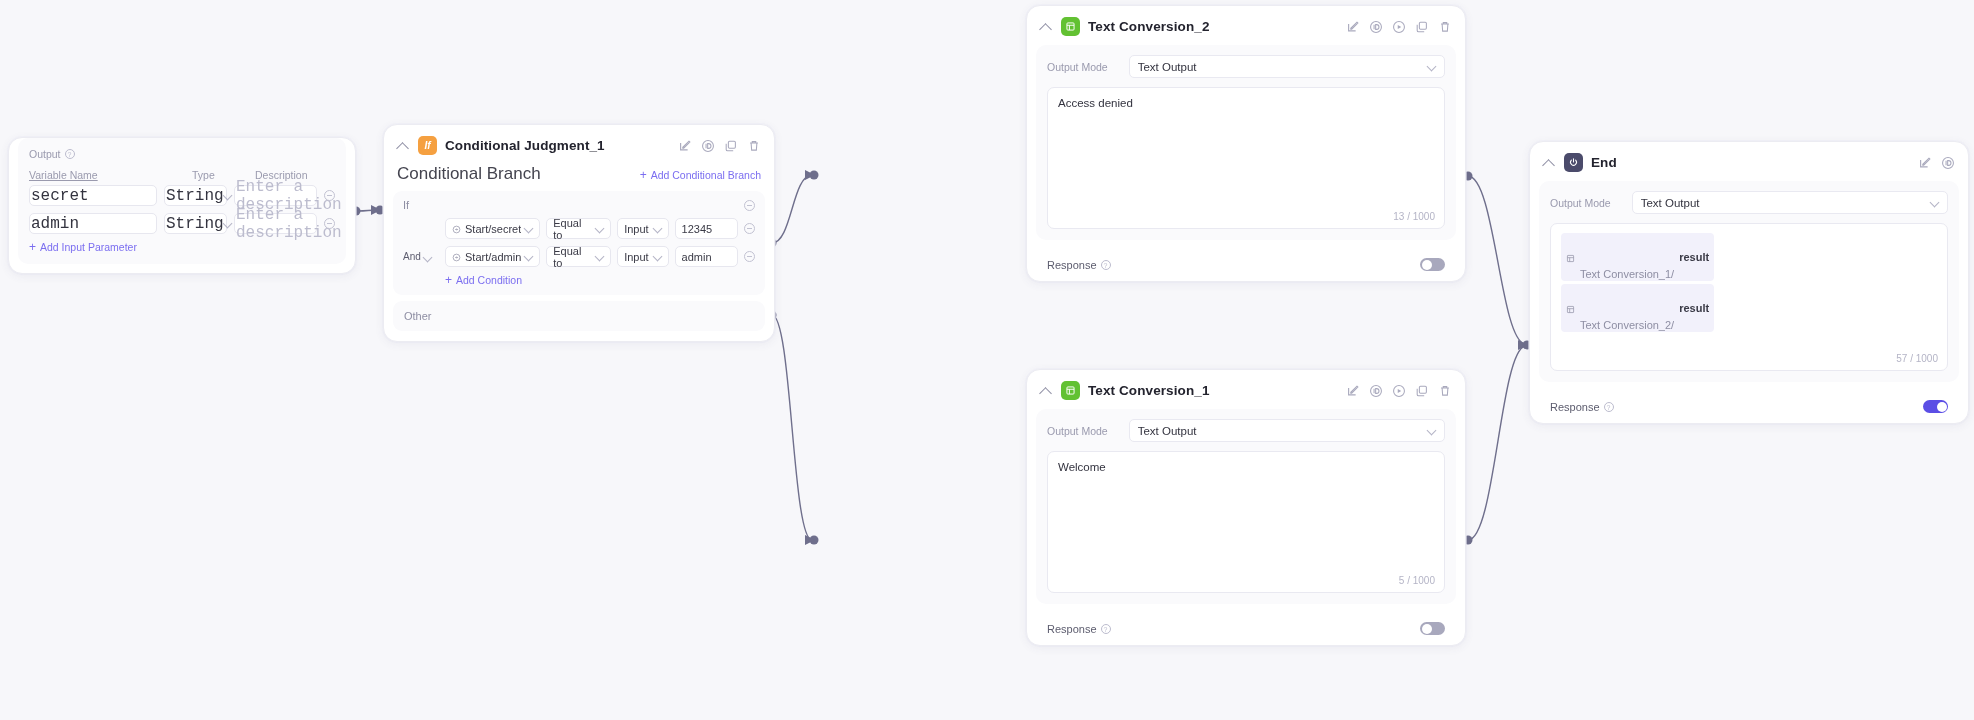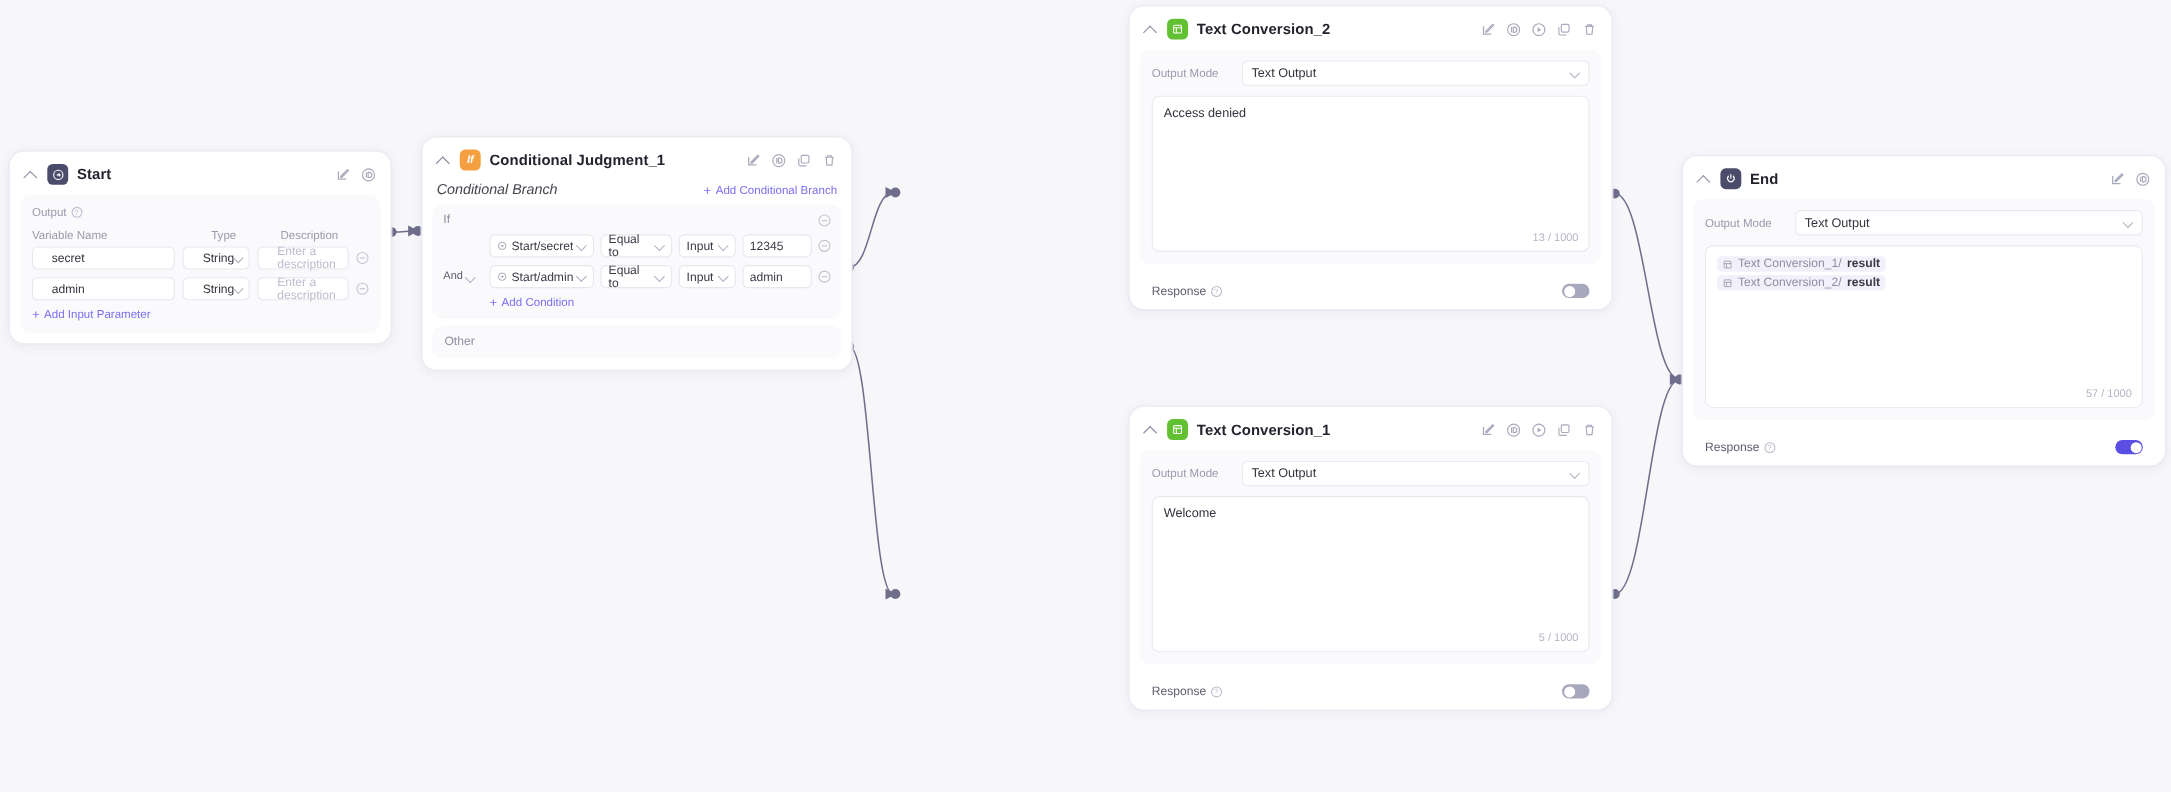--- a/index.html
+++ b/index.html
@@ -54,27 +54,27 @@
   .sub-label { font-size: 10.5px; color: #9a9aae; display: flex; align-items: center; gap: 4px; }
   .qmark {
     width: 10px; height: 10px; border-radius: 50%;
     border: 1px solid #bcbcce; color: #bcbcce;
     font-size: 7px; line-height: 9px; text-align: center; font-family: "Liberation Sans", sans-serif;
   }
 
   
   #node-start { left: 8px; top: 137px; width: 348px; }
   .col-heads { display: flex; font-size: 10.5px; color: #9a9aae; margin: 9px 0 4px 0; }
-  .col-heads span:nth-child(1) { width: 163px; }
+  .col-heads span:nth-child(1) { width: 163px; text-decoration: underline; }
   .col-heads span:nth-child(2) { width: 63px; }
   .param-row { display: flex; align-items: center; gap: 7px; margin-bottom: 7px; }
   .txt-input {
     height: 21px; border: 1px solid #e7e7ef; border-radius: 5px;
-    background: #fff; font-size: 11px; color: #33333f;
-    padding: 0 17px; display: flex; align-items: center;
+    background: #fff; font-size: 16px; color: #33333f;
+    padding: 0 1px; display: flex; align-items: center; font-family: Liberation Mono, monospace;
   }
   .txt-input.ph { color: #bcbcce; }
   .w-name { width: 156px; }
   .w-type { width: 63px; justify-content: space-between; padding-right: 5px; }
   .w-desc { width: 83px; }
   .chev { width: 8px; height: 8px; position: relative; flex: none; }
   .chev::before {
     content: ""; position: absolute; left: 0; top: 0;
     width: 6px; height: 6px;
     border-right: 1.2px solid #b4b4c6; border-bottom: 1.2px solid #b4b4c6;
@@ -92,21 +92,21 @@
     cursor: pointer; margin-top: 2px;
   }
   .plus { font-size: 12px; line-height: 10px; }
 
   
   #node-cond { left: 383px; top: 124px; width: 392px; }
   .cond-top {
     display: flex; align-items: center; justify-content: space-between;
     padding: 0 13px 7px 13px;
   }
-  .cond-top .t { font-size: 13px; color: #44444f; font-style: italic; }
+  .cond-top .t { font-size: 17px; color: #44444f; }
   .branch-box { margin: 0 9px; background: #fafafc; border-radius: 9px; padding: 8px 10px 9px 10px; }
   .branch-head { display: flex; align-items: center; justify-content: space-between; }
   .branch-head .if-t { font-size: 11px; color: #8e8ea3; }
   .cond-row { display: flex; align-items: center; gap: 6px; margin-top: 7px; }
   .logic-sel {
     width: 36px; font-size: 10px; color: #5c5c6e;
     display: flex; align-items: flex-end; gap: 3px; flex: none;
   }
   .sel {
     height: 21px; border: 1px solid #e7e7ef; border-radius: 5px; background: #fff;
@@ -160,21 +160,21 @@
   #node-tc1 { left: 1026px; top: 369px; width: 440px; }
   #node-end { left: 1529px; top: 141px; width: 440px; }
   #node-tc2 .txt-area, #node-tc1 .txt-area { height: 142px; }
   #node-end .txt-area { height: 148px; }
 
   .var-chip {
     display: inline-flex; align-items: center; gap: 5px;
     background: #f2f1fb; border-radius: 4px; padding: 1px 5px;
     font-size: 11px; margin-bottom: 3px;
   }
-  .var-chip .pre { color: #8e8ea3; }
+  .var-chip .pre { color: #8e8ea3; margin-top: 34px; }
   .var-chip .post { color: #3a3a46; font-weight: 600; }
   .grid-ic { width: 9px; height: 9px; color: #9a9aae; flex: none; }
 
   
   #edges { position: absolute; inset: 0; width: 1974px; height: 720px; pointer-events: none; }
   .port { fill: #6f6f8c; }
 </style>
 </head>
 <body>
 
@@ -201,44 +201,20 @@
     </g>
     <g fill="#6f6f8c">
       <path d="M 371,205 L 381,210 L 371,215 Z"></path>
       <path d="M 805,170 L 815,175 L 805,180 Z"></path>
       <path d="M 805,535 L 815,540 L 805,545 Z"></path>
       <path d="M 1518,340 L 1528,345 L 1518,350 Z"></path>
     </g>
   </svg>
 
   <div class="node" id="node-start">
-    <div class="node-header">
-      <div class="caret"></div>
-      <div class="node-icon" style="background:#4b4b6b">
-        <svg viewBox="0 0 16 16" width="12" height="12" fill="none" stroke="#fff" stroke-width="1.4">
-          <circle cx="8" cy="8" r="5.6"></circle>
-            <path d="M6 8h4M8.4 6.2L10.2 8l-1.8 1.8"></path>
-        </svg>
-      </div>
-      <div class="node-title">Start</div>
-      <div class="hdr-actions">
-        <span class="ic">
-            <svg viewBox="0 0 16 16" fill="none" stroke="currentColor" stroke-width="1.3">
-              <path d="M12.5 2.5l1 1-7 7H5.5v-1z"></path>
-              <path d="M3 4.5v8h8"></path>
-            </svg>
-          </span>
-        <span class="ic">
-            <svg viewBox="0 0 16 16" fill="none" stroke="currentColor" stroke-width="1.2">
-              <circle cx="8" cy="8" r="6.2"></circle>
-              <path d="M5.8 5.3v5.4M7.6 5.3h1.1a2.7 2.7 0 010 5.4H7.6z"></path>
-            </svg>
-          </span>
-      </div>
-    </div>
     <div class="panel">
       <div class="sub-label">
         <span>Output</span>
         <span class="qmark">?</span>
       </div>
       <div class="col-heads">
         <span>Variable Name</span>
         <span>Type</span>
         <span>Description</span>
       </div>

